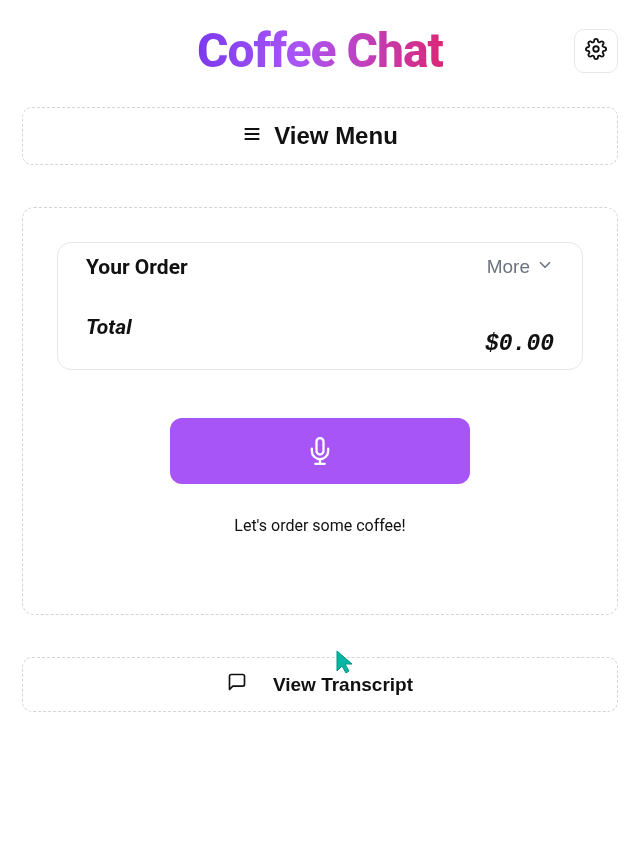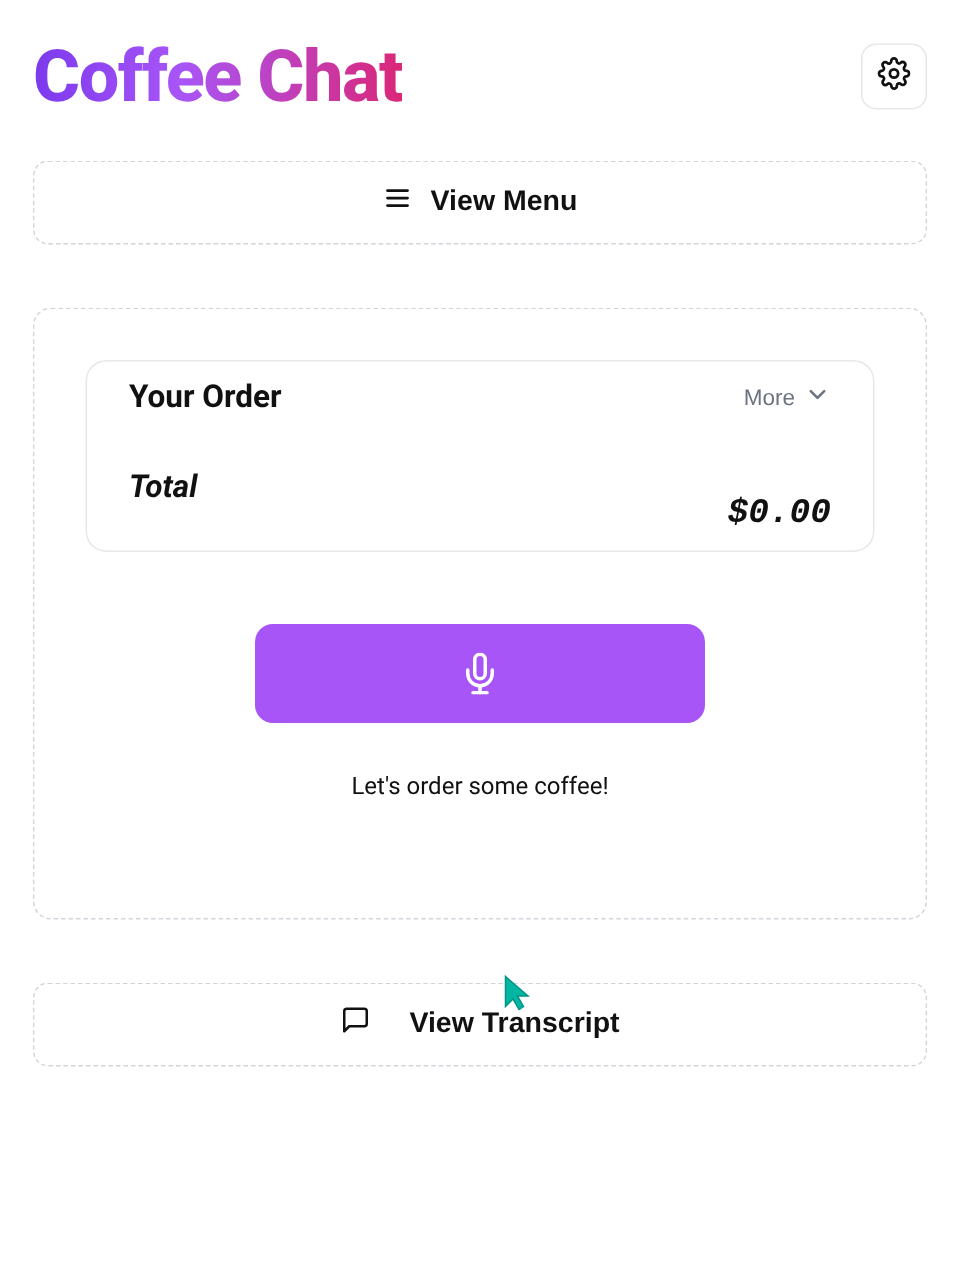--- a/index.html
+++ b/index.html
@@ -11,20 +11,21 @@
       font-family: -apple-system, BlinkMacSystemFont, "Segoe UI", Roboto, Helvetica, Arial, sans-serif;
       background: #ffffff;
       width: 640px;
       height: 853px;
       padding: 22px;
       position: relative;
     }
     .header {
       display: flex;
       align-items: center;
+      justify-content: center;
       position: relative;
       margin-bottom: 28px;
     }
     .app-title {
       font-size: 48px;
       font-weight: 800;
       background: linear-gradient(90deg, #7c3aed 0%, #a855f7 40%, #db2777 100%);
       -webkit-background-clip: text;
       background-clip: text;
       color: transparent;
@@ -48,21 +49,21 @@
     .dashed-btn {
       width: 100%;
       border: 1px dashed #d1d5db;
       border-radius: 10px;
       background: #fff;
       padding: 14px;
       display: flex;
       align-items: center;
       justify-content: center;
       gap: 12px;
-      font-size: 19px;
+      font-size: 24px;
       font-weight: 600;
       color: #111;
       cursor: pointer;
       margin-bottom: 42px;
     }
     .main-panel {
       border: 1px dashed #d1d5db;
       border-radius: 12px;
       padding: 34px;
       min-height: 408px;
@@ -86,21 +87,21 @@
     .order-title {
       font-size: 21px;
       font-weight: 700;
       color: #111;
     }
     .more-btn {
       display: flex;
       align-items: center;
       gap: 6px;
       color: #6b7280;
-      font-size: 15px;
+      font-size: 19px;
       background: none;
       border: none;
       cursor: pointer;
     }
     .total-label {
       font-size: 21px;
       font-weight: 700;
       color: #111;
     }
     .total-value {

